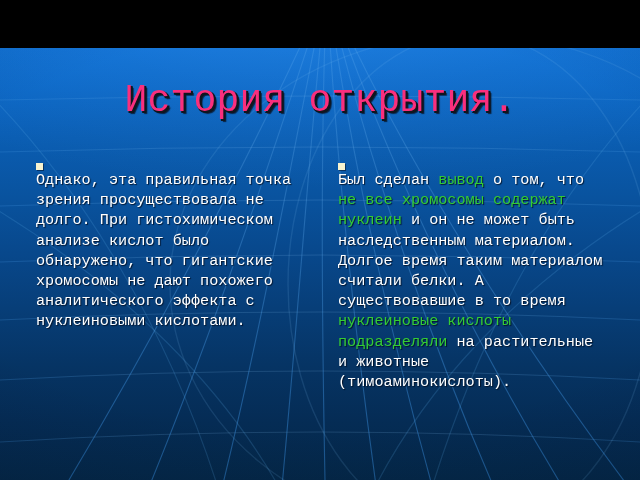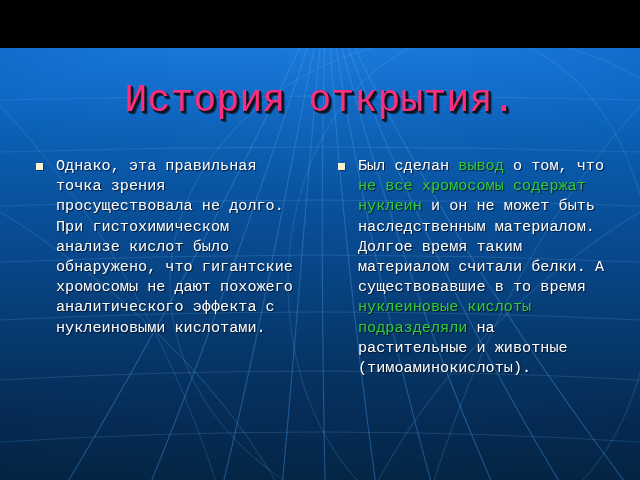--- a/index.html
+++ b/index.html
@@ -84,20 +84,21 @@
   .col {
     width: 50%;
     box-sizing: border-box;
   }
   .col-left  { padding: 0 22px 0 36px; }
   .col-right { padding: 0 32px 0 18px; }
 
   .bullet-row {
     display: flex;
     align-items: flex-start;
+    flex-direction: column;
   }
   .bullet-mark {
     flex: 0 0 auto;
     width: 7px;
     height: 7px;
     margin-top: 7px;
     margin-right: 13px;
     background: #f7f3cf;
     box-shadow: 1px 1px 0 rgba(8,20,40,0.55);
   }

